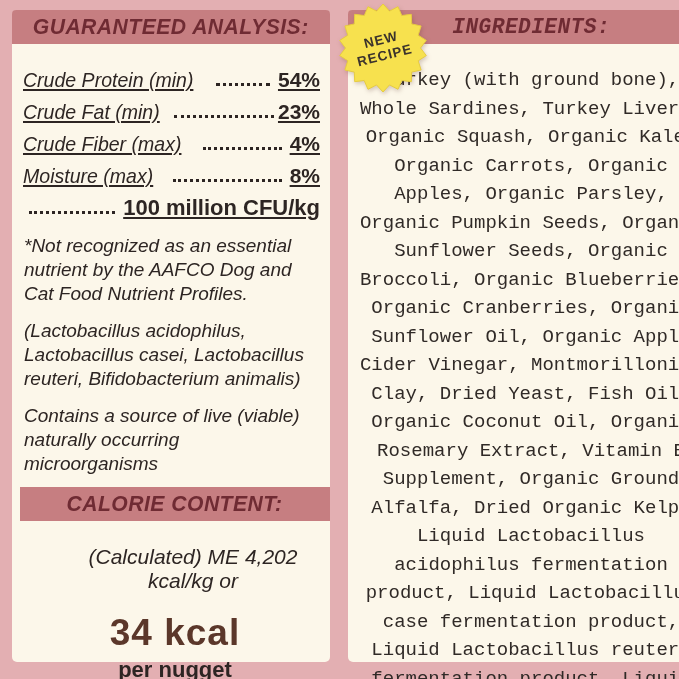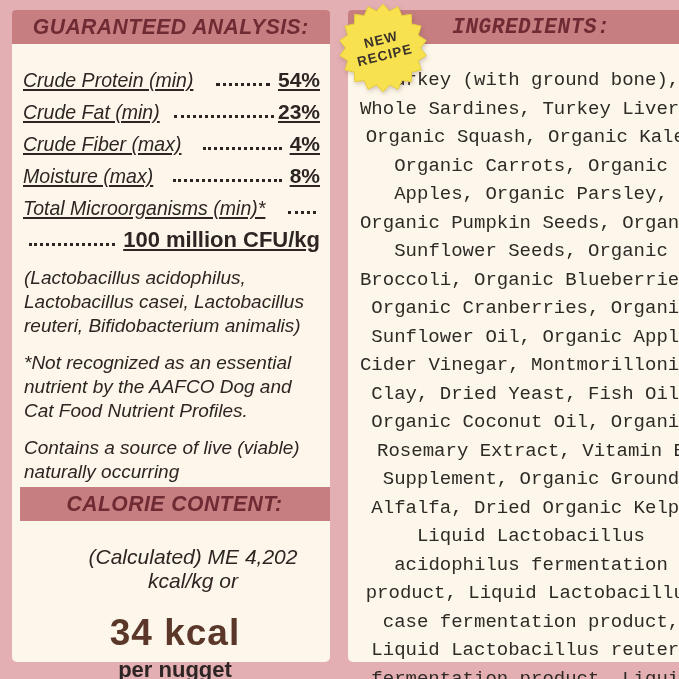--- a/index.html
+++ b/index.html
@@ -98,30 +98,26 @@
       <span class="ga-label">Crude Fiber (max)</span>
       <span class="ga-leader"></span>
       <span class="ga-value">4%</span>
     </div>
     <div class="ga-row">
       <span class="ga-label">Moisture (max)</span>
       <span class="ga-leader"></span>
       <span class="ga-value">8%</span>
     </div>
     <div class="ga-row">
-      <span class="ga-label">Total Microorganisms (min)*</span>
-      <span class="ga-leader tight"></span>
-    </div>
-    <div class="ga-row">
       <span class="ga-leader" style="margin-left:6px"></span>
       <span class="ga-value-big">100 million CFU/kg</span>
     </div>
 
+    <div class="ga-par">*Not recognized as an essential nutrient by the AAFCO Dog and Cat Food Nutrient Profiles.</div>
     <div class="ga-par">(Lactobacillus acidophilus, Lactobacillus casei, Lactobacillus reuteri, Bifidobacterium animalis)</div>
-    <div class="ga-par">*Not recognized as an essential nutrient by the AAFCO Dog and Cat Food Nutrient Profiles.</div>
     <div class="ga-par">Contains a source of live (viable) naturally occurring microorganisms</div>
   </div>
 
   <div class="calorie">
     <div class="band calorie-band">
       <span class="band-title">CALORIE CONTENT:</span>
     </div>
     <div class="calorie-line1">(Calculated) ME 4,202 kcal/kg or</div>
     <div class="calorie-value">34 kcal</div>
     <div class="calorie-unit">per nugget</div>

